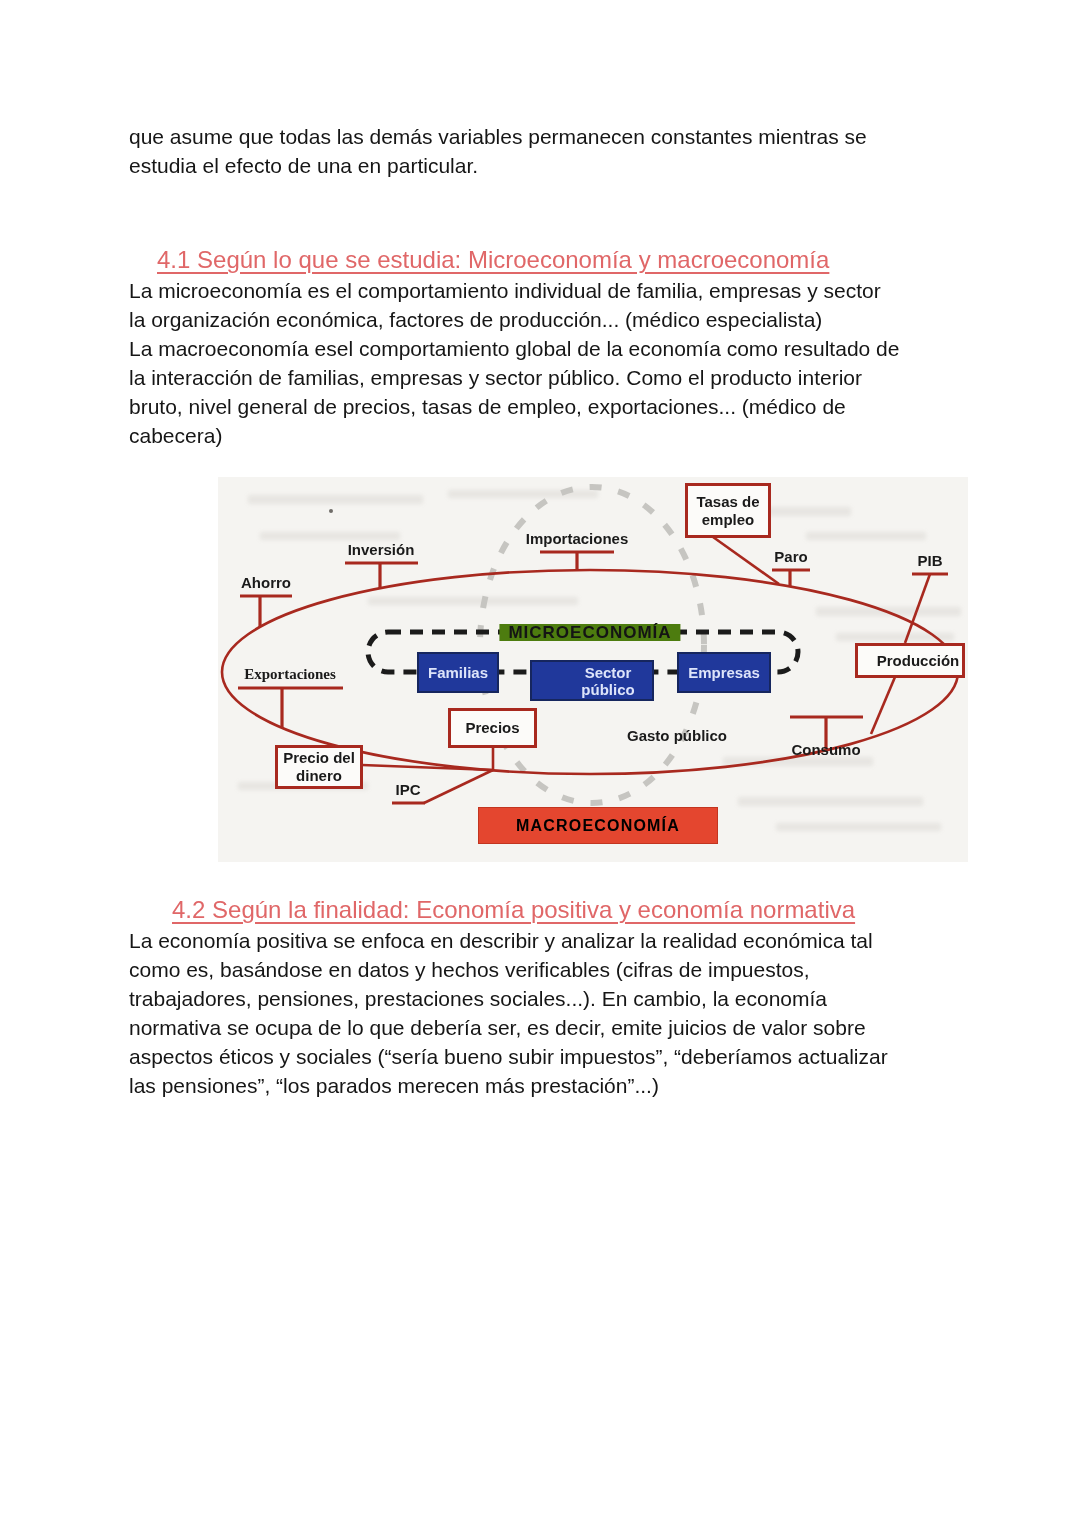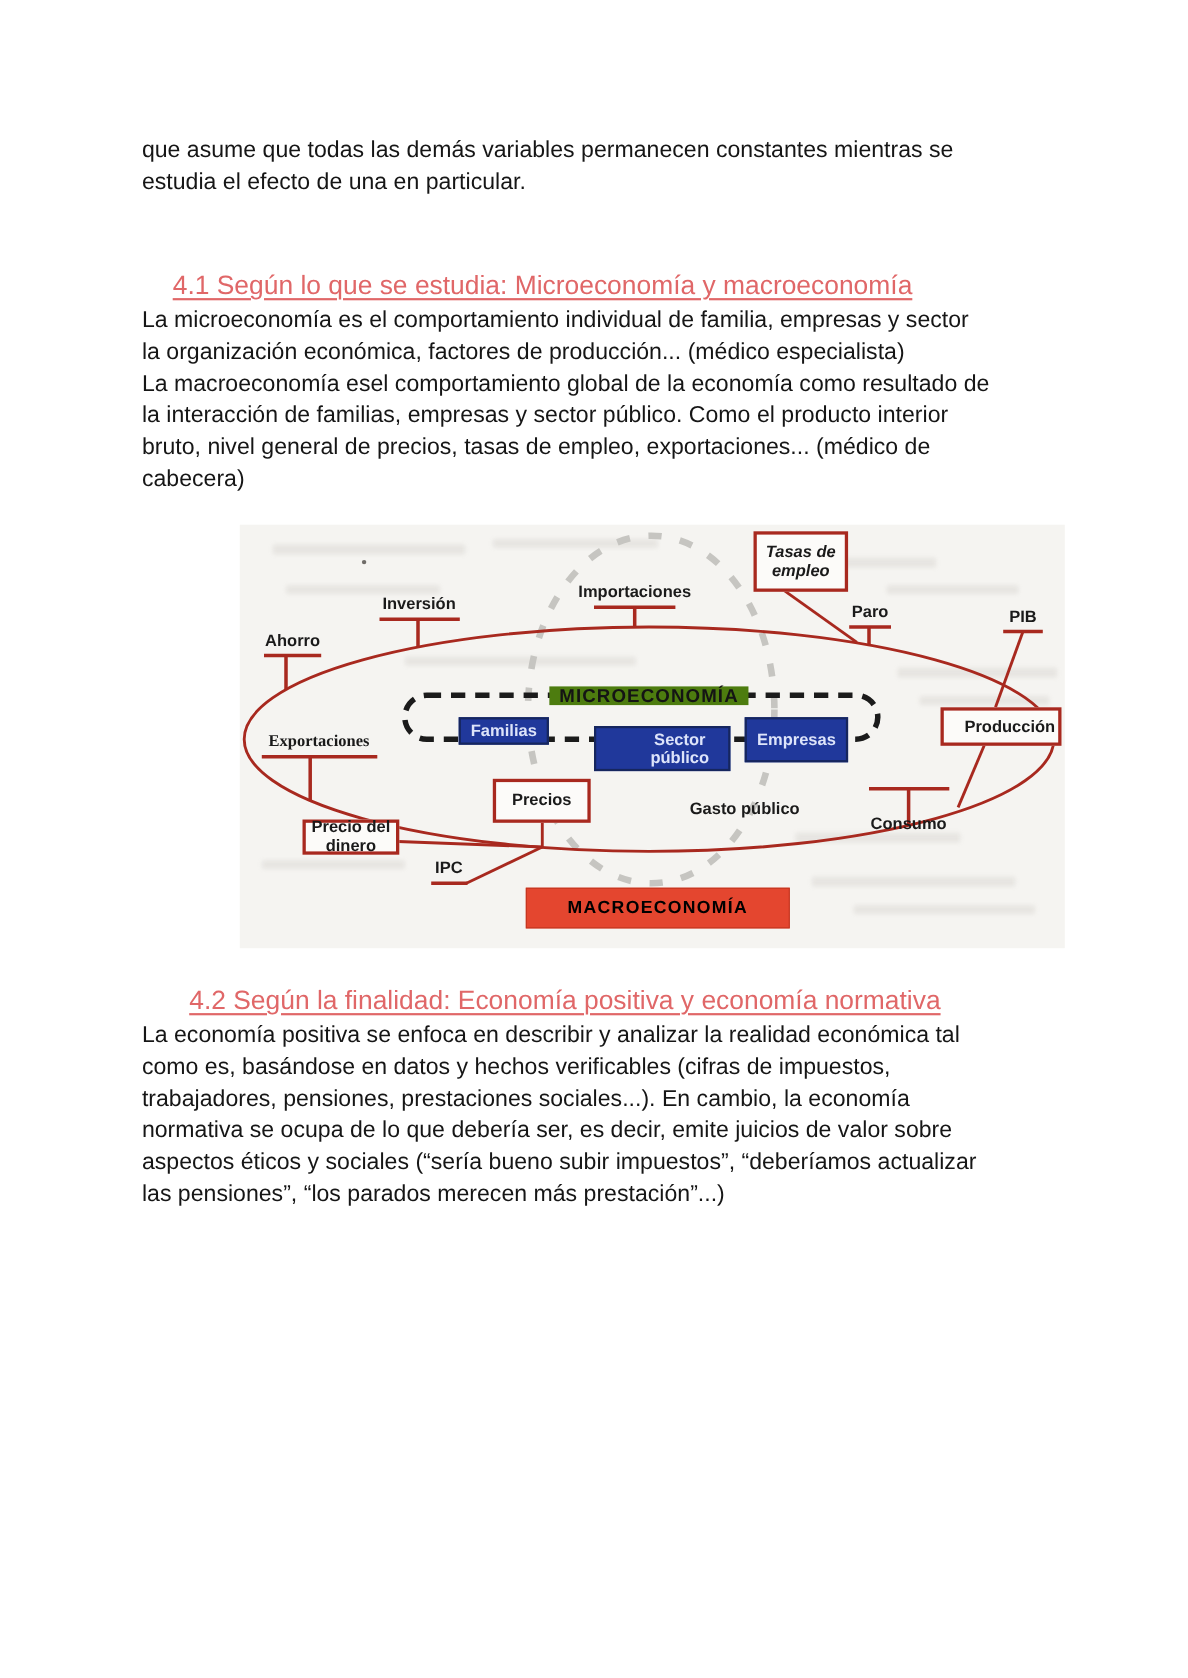--- a/index.html
+++ b/index.html
@@ -123,27 +123,27 @@
     <div class="dlabel" style="left:48px;top:97px;">Ahorro</div>
     <div class="dlabel" style="left:573px;top:71px;">Paro</div>
     <div class="dlabel" style="left:712px;top:75px;">PIB</div>
     <div class="dlabel" style="left:72px;top:189px;font-family:Liberation Serif, serif;">Exportaciones</div>
     <div class="dlabel" style="left:608px;top:218px;margin-top:46px;">Consumo</div>
     <div class="dlabel" style="left:459px;top:250px;">Gasto público</div>
     <div class="dlabel" style="left:190px;top:304px;">IPC</div>
 
     <div class="microlbl" style="left:372px;top:147px;">MICROECONOMÍA</div>
 
-    <div class="obox" style="left:467px;top:6px;width:86px;height:55px;font-style:italic;">Tasas de empleo</div>
+    <div class="obox" style="left:467px;top:6px;width:86px;height:55px;">Tasas de empleo</div>
     <div class="obox" style="left:637px;top:166px;width:110px;height:35px;padding-left:16px;">Producción</div>
     <div class="obox" style="left:230px;top:231px;width:89px;height:40px;">Precios</div>
-    <div class="obox" style="left:57px;top:268px;width:88px;height:32px;">Precio del dinero</div>
+    <div class="obox" style="left:57px;top:268px;width:88px;height:44px;">Precio del dinero</div>
 
-    <div class="bbox" style="left:199px;top:175px;width:82px;height:25px;">Familias</div>
-    <div class="bbox" style="left:322px;top:183px;width:124px;height:41px;padding-left:32px;">Sector público</div>
+    <div class="bbox" style="left:199px;top:175px;width:82px;height:41px;">Familias</div>
+    <div class="bbox" style="left:312px;top:183px;width:124px;height:41px;padding-left:32px;">Sector público</div>
     <div class="bbox" style="left:459px;top:175px;width:94px;height:41px;">Empresas</div>
 
     <div class="macrobox" style="left:260px;top:330px;width:240px;height:37px;">MACROECONOMÍA</div>
   </figure>
 
   <h2 class="heading" style="left:172px;top:894px;">4.2 Según la finalidad: Economía positiva y economía normativa</h2>
   <div class="para" style="left:129px;top:926px;">
     <div class="tline">La economía positiva se enfoca en describir y analizar la realidad económica tal</div>
     <div class="tline">como es, basándose en datos y hechos verificables (cifras de impuestos,</div>
     <div class="tline">trabajadores, pensiones, prestaciones sociales...). En cambio, la economía</div>

